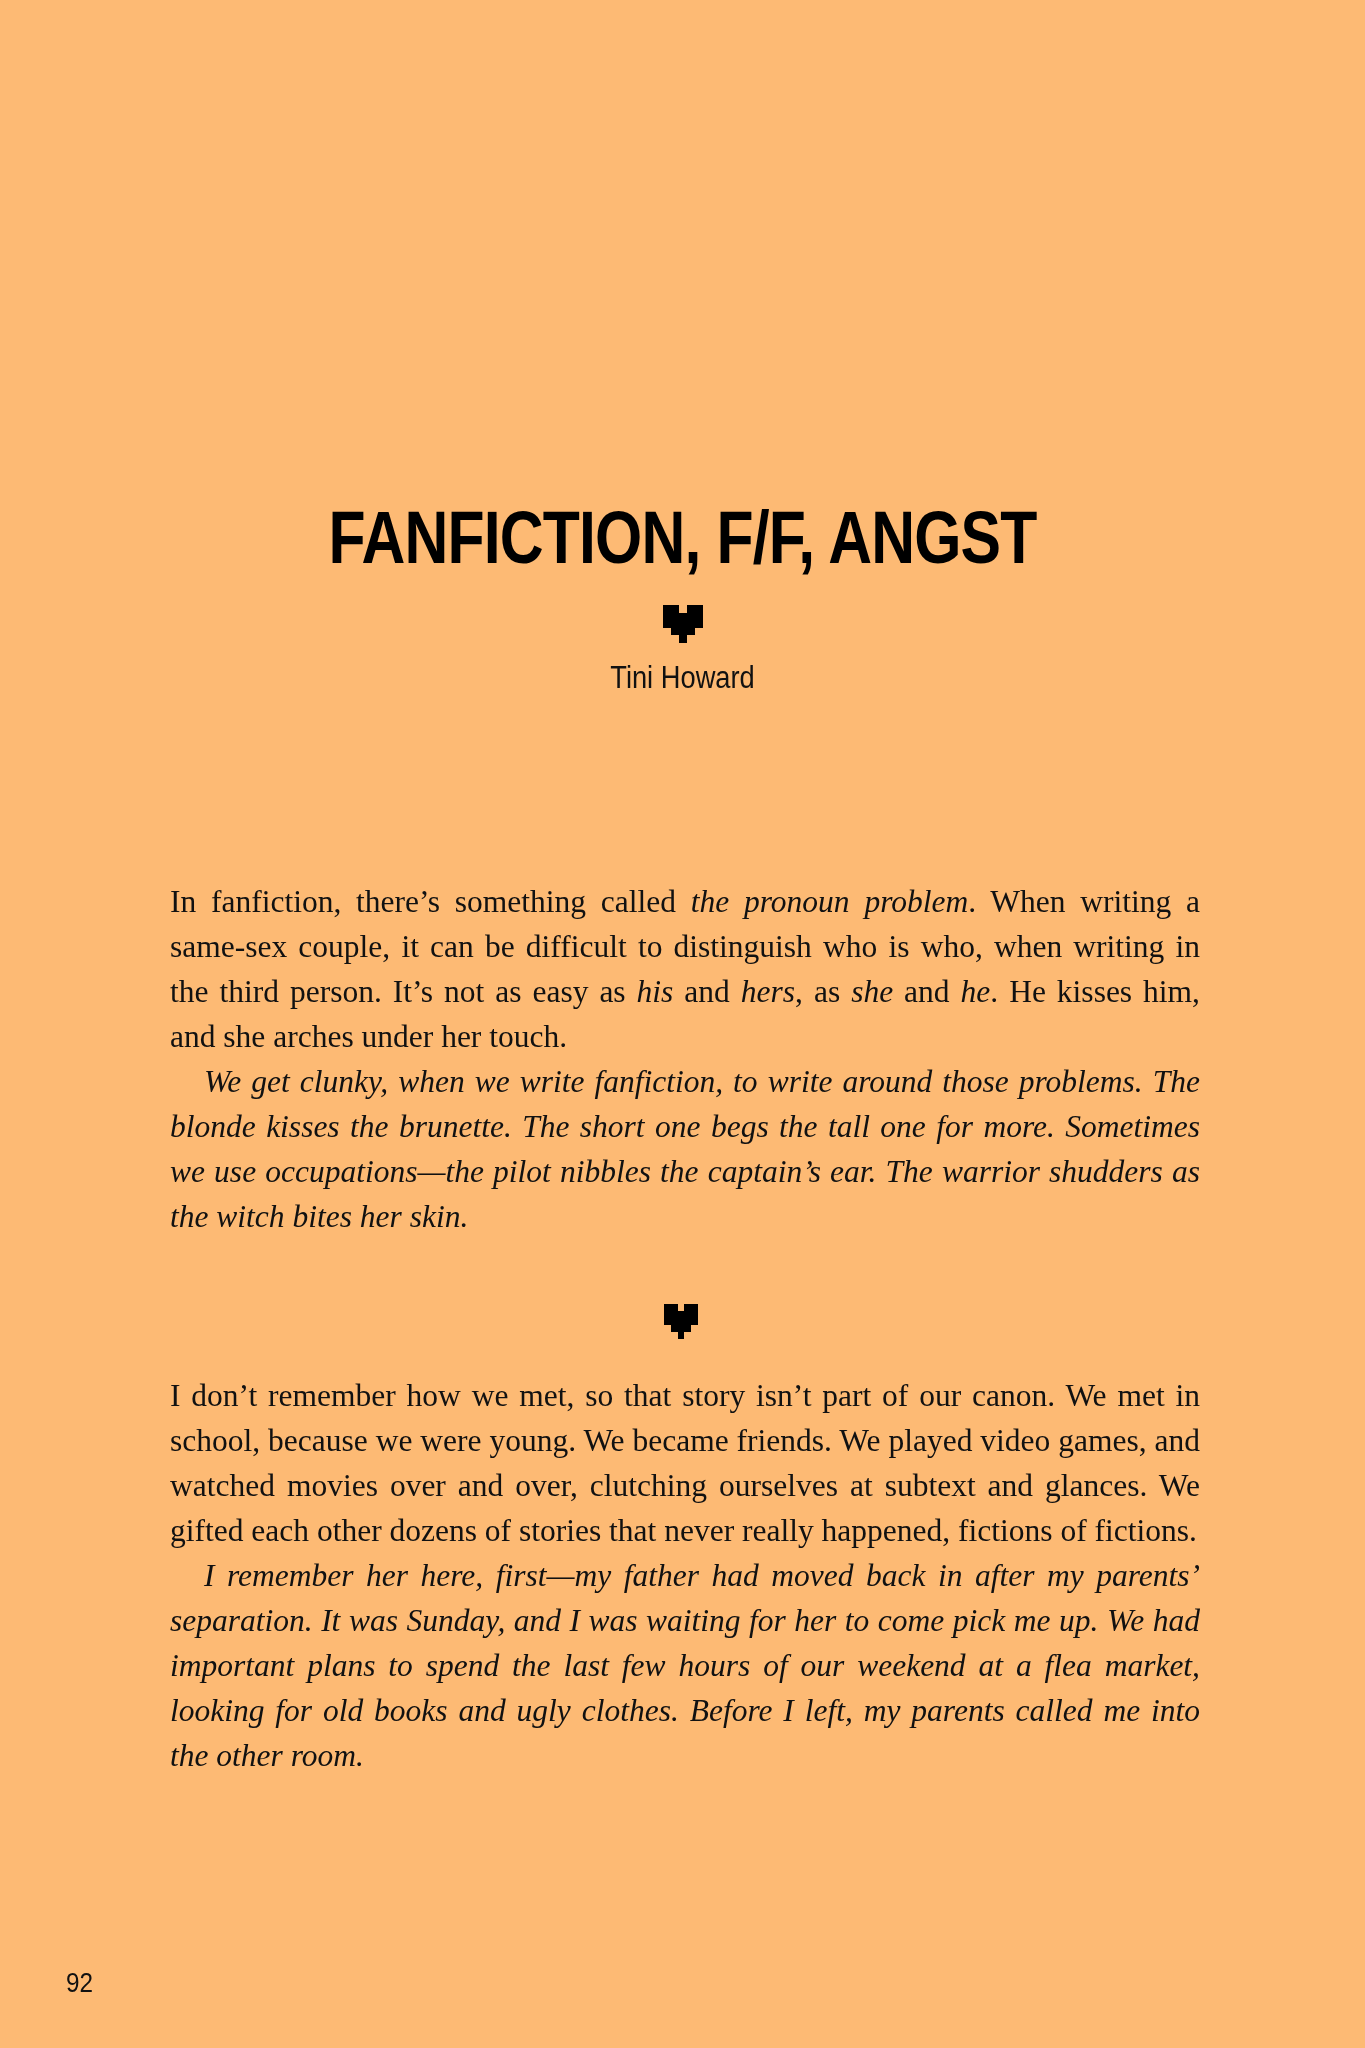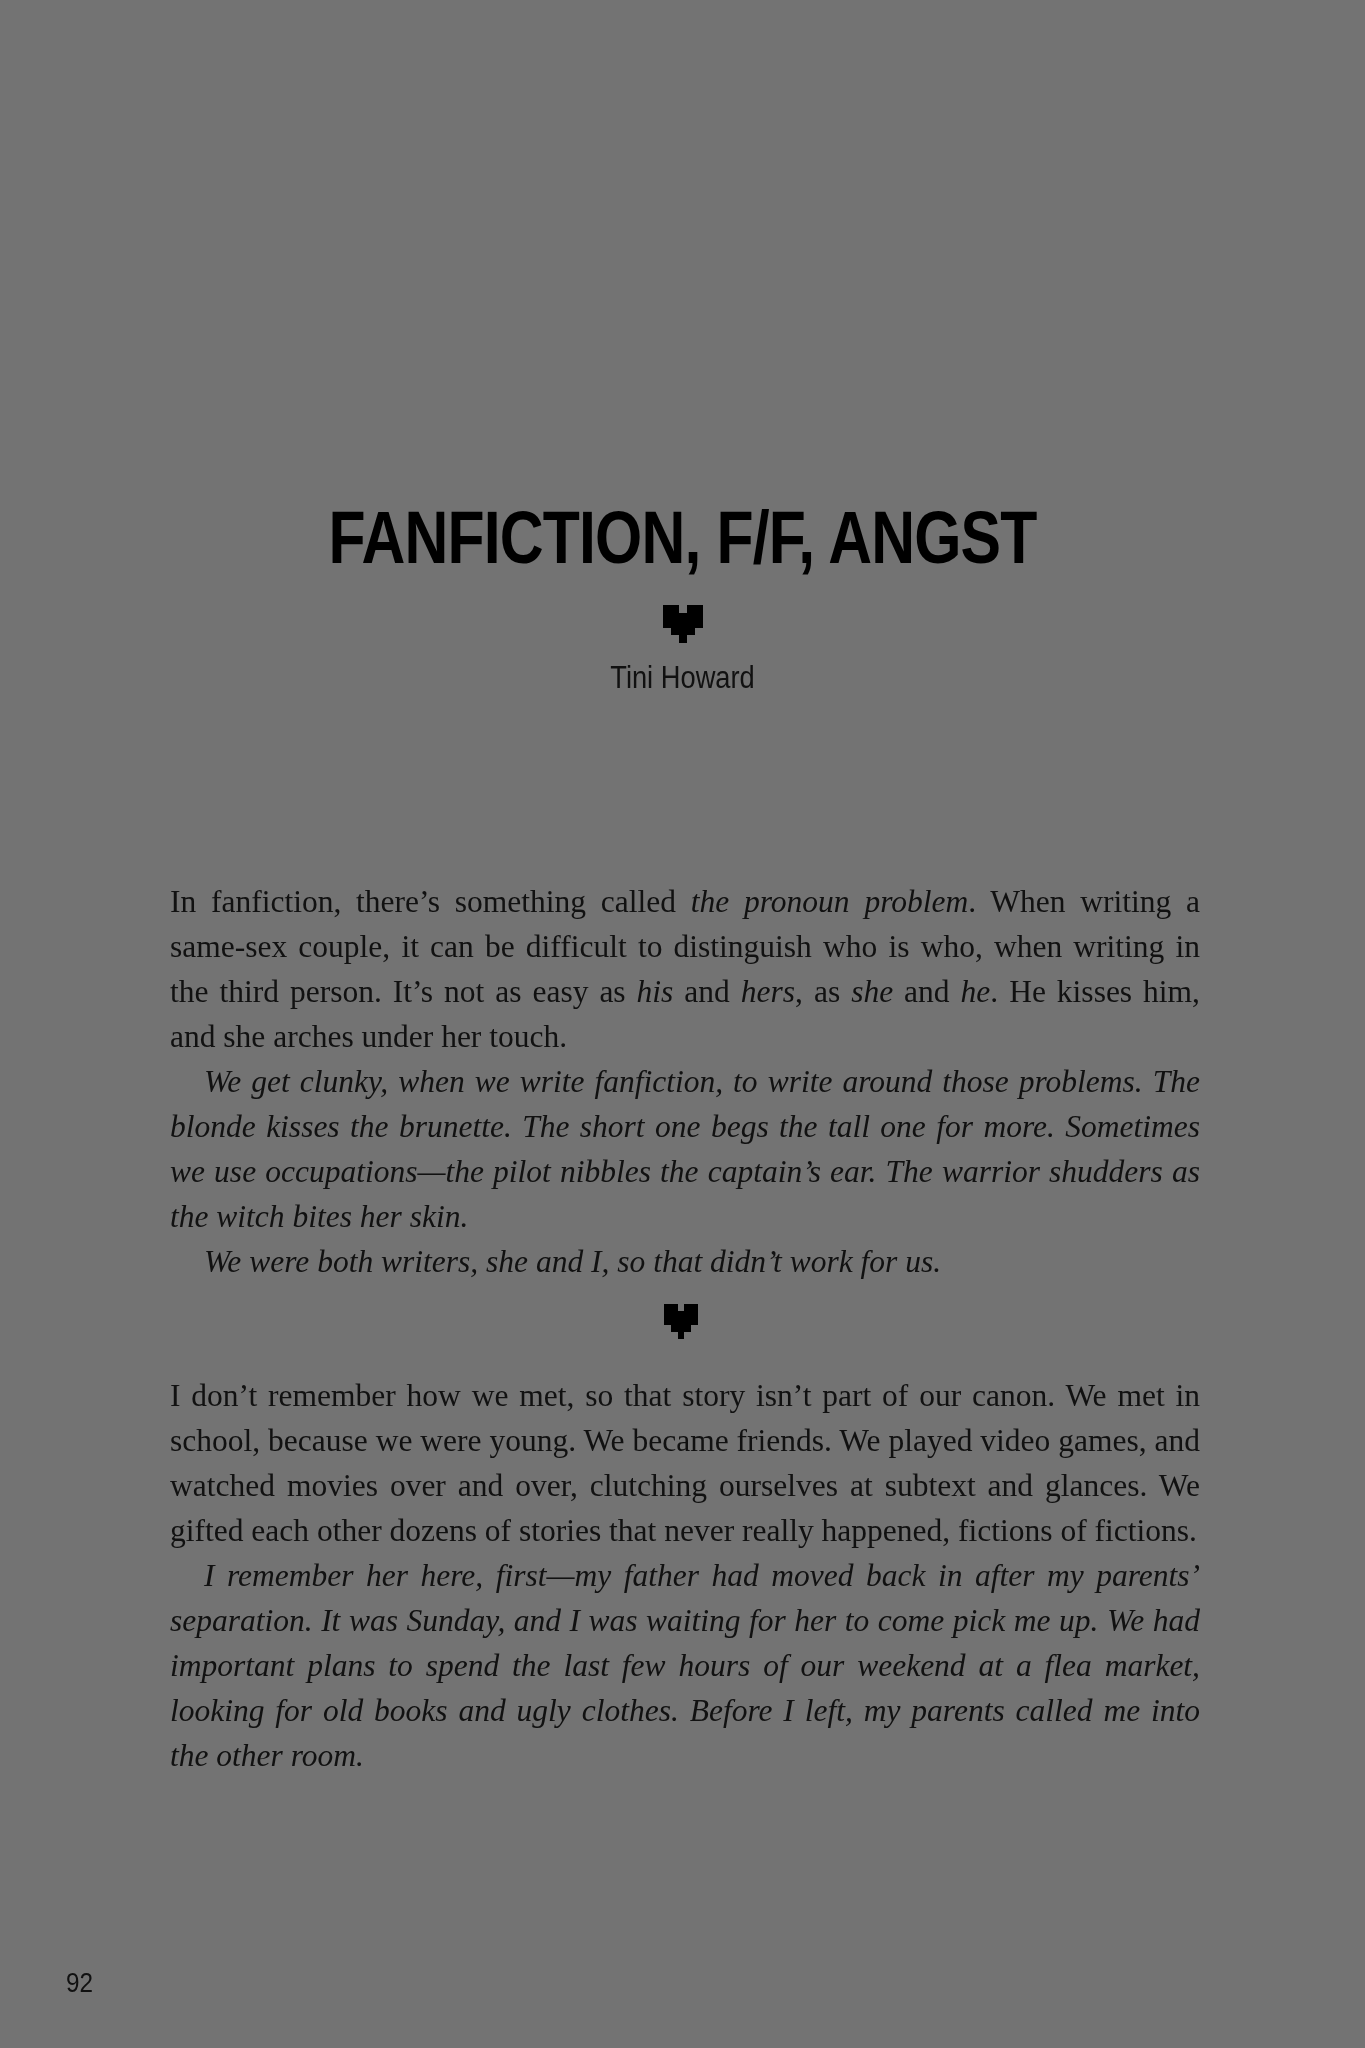--- a/index.html
+++ b/index.html
@@ -4,21 +4,21 @@
 <style>
   html, body {
     margin: 0;
     padding: 0;
     background: #ffffff;
   }
   .page {
     position: relative;
     width: 1365px;
     height: 2048px;
-    background: #737373;
+    background: #fdba74;
     overflow: hidden;
     font-family: "Liberation Serif", serif;
     color: #0a0a0a;
   }
 
   
   .chapter-title {
     position: absolute;
     top: 498px;
     left: 0;
@@ -131,21 +131,20 @@
       <div class="cell on" style="background: rgb(0, 0, 0);"></div>
       <div class="cell"></div>
       <div class="cell"></div>
     </div>
 
   <div class="author">Tini Howard</div>
 
   <div class="body-section section-1">
       <p><span>In fanfiction, there’s something called </span><em>the pronoun problem</em><span>. When writing a same-sex couple, it can be difficult to distinguish who is who, when writing in the third person. It’s not as easy as </span><em>his</em><span> and </span><em>hers</em><span>, as </span><em>she</em><span> and </span><em>he</em><span>. He kisses him, and she arches under her touch.</span></p>
       <p class="indent"><span>We get clunky, when we write fanfiction, to write around those problems. The blonde kisses the brunette. The short one begs the tall one for more. Sometimes we use occupations—the pilot nibbles the captain’s ear. The warrior shudders as the witch bites her skin.</span></p>
-      <p class="indent"><span>We were both writers, she and I, so that didn’t work for us.</span></p>
     </div>
 
   <div class="pixel-heart heart-mid">
       <div class="cell on" style="background: rgb(0, 0, 0);"></div>
       <div class="cell on" style="background: rgb(0, 0, 0);"></div>
       <div class="cell"></div>
       <div class="cell on" style="background: rgb(0, 0, 0);"></div>
       <div class="cell on" style="background: rgb(0, 0, 0);"></div>
       <div class="cell on" style="background: rgb(0, 0, 0);"></div>
       <div class="cell on" style="background: rgb(0, 0, 0);"></div>

